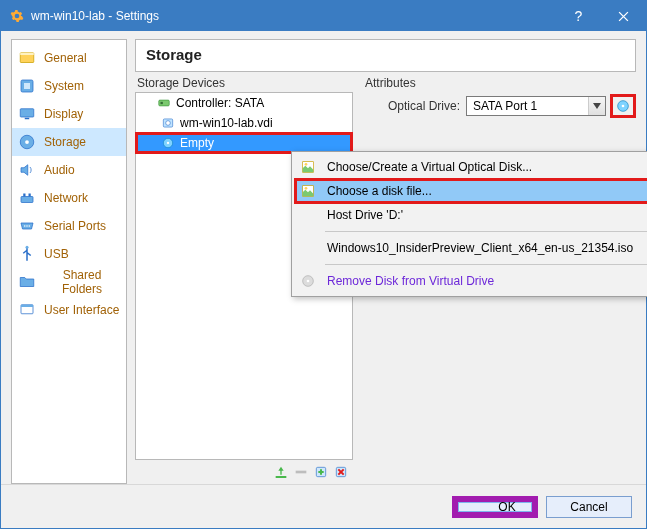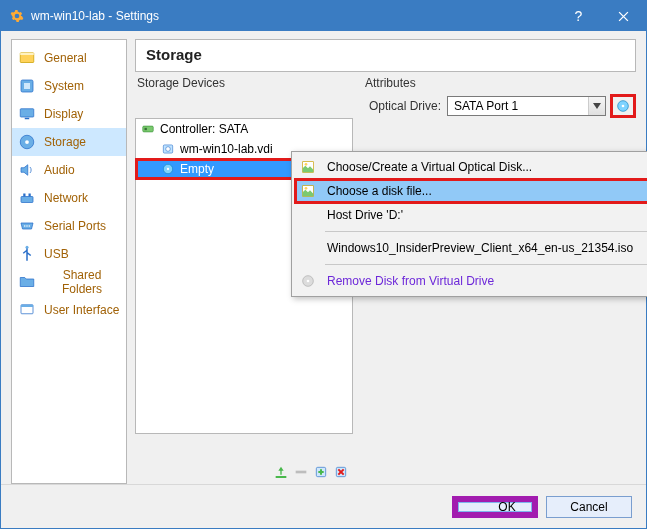--- a/index.html
+++ b/index.html
@@ -18,35 +18,35 @@
   .side-item.selected { background: #cde8ff; }
   .side-ico { width: 18px; height: 18px; display:flex; align-items:center; justify-content:center; }
   .side-label { font-size: 12px; color: #a16207; text-align: center; }
 
   .main { flex: 1; display: flex; flex-direction: column; }
   .page-title-wrap { border: 1px solid #b8b8b8; background:#fff; padding: 6px 10px 8px 10px; margin-bottom: 4px;}
   .page-title { font-size: 15px; font-weight: bold; color: #222; }
 
   .cols { flex:1; display:flex; gap:0; }
   .group { display:flex; flex-direction:column; }
-  .group-left { width: 218px; gap: 26px; }
+  .group-left { width: 218px; }
   .group-right { flex:1; margin-left: 10px; }
   .group-label { font-size:12px; color:#333; padding: 0 0 2px 2px; }
   .tree-box { flex:1; border:1px solid #b8b8b8; background:#fff; position:relative; }
-  .tree-row { display:flex; align-items:center; height:20px; padding-left:4px; gap:4px; }
+  .tree-row { display:flex; align-items:center; height:20px; padding-left:20px; gap:4px; }
   .tree-row.child { padding-left: 24px; }
   .tree-row.sel { background:#3399ff; color:#fff; }
   .tree-row.sel .tree-text { color:#fff; }
   .hl-red { outline: 3px solid #e21a1a; outline-offset:-2px; }
   .tree-ico { width:16px; height:16px; display:flex; align-items:center; justify-content:center; }
   .tree-text { font-size:12px; }
 
   .toolbar { height: 24px; display:flex; align-items:center; justify-content:flex-end; gap:4px; padding: 2px 4px; border-top: none; }
 
-  .attr-row { display:flex; align-items:center; padding: 4px 2px; gap:6px; }
+  .attr-row { display:flex; align-items:center; padding: 4px 2px; gap:6px;margin-left:19px; }
   .attr-label { width: 76px; text-align:right; font-size:12px; color:#333; }
   .combo { flex:1; height:20px; border:1px solid #7a7a7a; background:#fff; display:flex; align-items:center; padding:0 10px 0 6px; font-size:12px; position:relative; }
   .combo .arrow { position:absolute; right:0; top:0; width:17px; height:100%; border-left:1px solid #ccc; display:flex; align-items:center; justify-content:center; background:linear-gradient(#f5f5f5,#e0e0e0); }
   .disc-btn { width:22px; height:20px; display:flex; align-items:center; justify-content:center; outline:3px solid #e21a1a; outline-offset:-1px; }
 
   .menu { position:absolute; left:290px; top:120px; width:379px; background:#f2f2f2; border:1px solid #a0a0a0; box-shadow: 2px 2px 6px rgba(0,0,0,.25); padding:3px; }
   .menu-item { display:flex; align-items:center; height:24px; padding:0 8px 0 4px; gap:10px; }
   .menu-item.highlight { background:#91c9f7; outline:3px solid #e21a1a; outline-offset:-2px;}
   .menu-item.disabled .menu-text { color:#6d28d9; }
   .menu-ico { width:18px; height:18px; display:flex; align-items:center; justify-content:center; }

